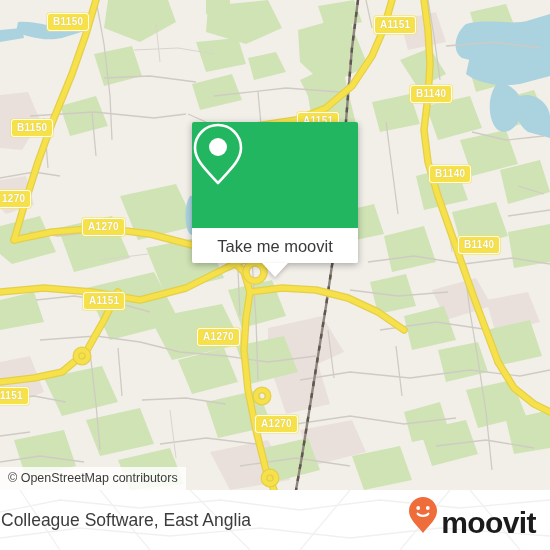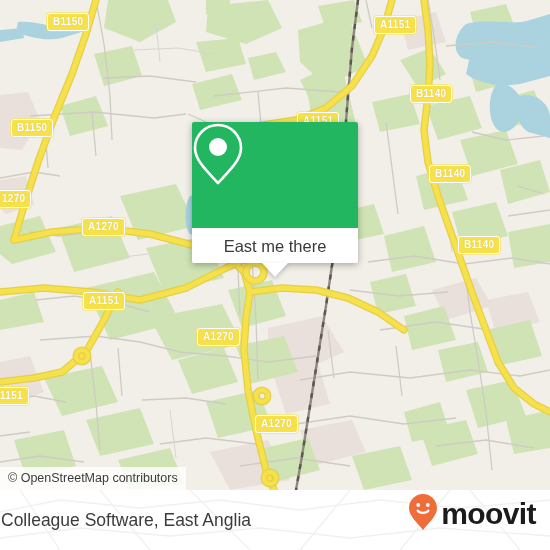--- a/index.html
+++ b/index.html
@@ -90,21 +90,21 @@
   #footer-title{
     position:absolute;left:1px;top:0;height:60px;
     display:flex;align-items:center;
     color:#3c3c3c;
     font-size:17.5px;
     line-height:22px;
     white-space:nowrap;
   }
   #moovit{
     position:absolute;right:14px;top:0;height:48px;
-    display:flex;align-items:center;gap:3px;
+    display:flex;align-items:flex-end;gap:3px;
   }
   #moovit-word{
     color:#1b1b1b;
     font-size:30px;
     line-height:30px;
     font-weight:bold;
     letter-spacing:-.6px;
   }
 </style>
 </head>
@@ -321,21 +321,21 @@
       <div id="popup-shadow"></div>
       <div id="popup-head">
         <span>
           <svg width="52" height="64" viewBox="0 0 52 64" xmlns="http://www.w3.org/2000/svg">
             <path d="M26 3 C13.3 3 3 13.3 3 26 C3 38 14 48 26 61 C38 48 49 38 49 26 C49 13.3 38.7 3 26 3 Z" fill="none" stroke="#ffffff" stroke-width="2.6" stroke-linejoin="round"></path>
             <circle cx="26" cy="25" r="9" fill="#ffffff"></circle>
           </svg>
         </span>
       </div>
       <div id="popup-body">
-        <span id="popup-label">East me there</span>
+        <span id="popup-label">Take me moovit</span>
       </div>
       <div id="popup-tail"></div>
     </div>
   </div>
 
   <div id="footer">
     <svg id="footer-bg" width="550" height="550" viewBox="0 0 550 550" xmlns="http://www.w3.org/2000/svg">
       <g stroke="#cfcbc4" fill="none" stroke-width="1.3">
         <path d="M0 512 L60 500 L140 508 L220 500 L300 510 L380 500 L460 508 L550 500"></path>
         <path d="M20 490 L60 550"></path>

